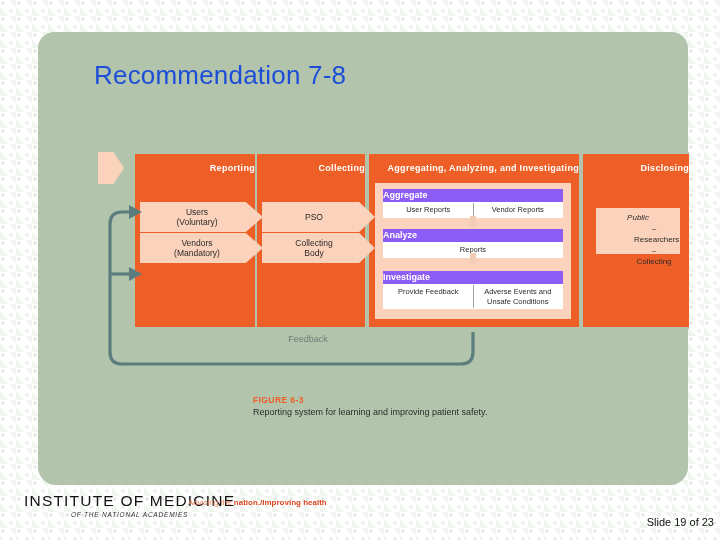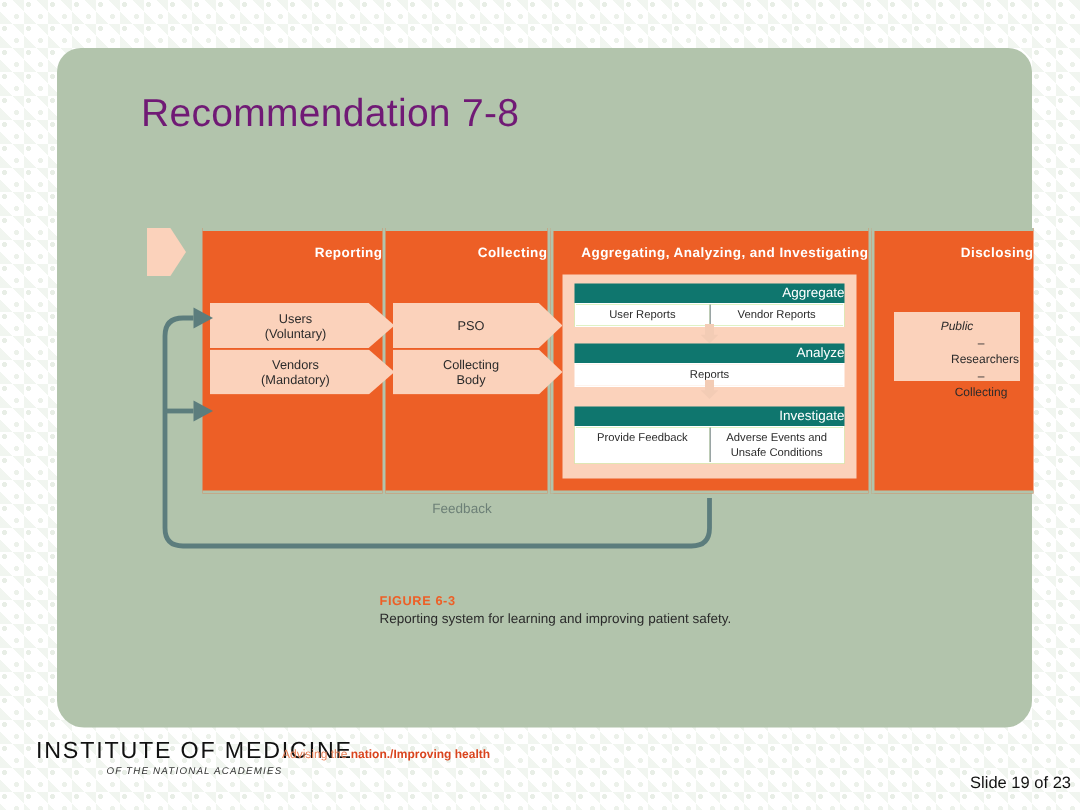--- a/index.html
+++ b/index.html
@@ -18,21 +18,21 @@
       linear-gradient(45deg, rgba(226,236,224,.55) 25%, transparent 25%, transparent 75%, rgba(226,236,224,.55) 75%);
     background-size:16px 16px,16px 16px,16px 16px;
     opacity:.85;
   }
   #slide{
     position:absolute;left:38px;top:32px;width:650px;height:453px;
     background:#b2c4ac;border-radius:16px 16px 18px 18px;
   }
   #title{
     position:absolute;left:56px;top:28px;
-    font-size:26px;color:#701a75;letter-spacing:.2px;white-space:nowrap;
+    font-size:26px;color:#1d4ed8;letter-spacing:.2px;white-space:nowrap;
   }
   
   #figure{position:absolute;left:60px;top:120px;width:570px;height:280px;}
   .band{
     position:absolute;top:0;height:177px;background:#ED5F26;
     border-top:2px solid #b2c4ac;border-bottom:2px solid #b2c4ac;
     box-sizing:border-box;
   }
   .band .bhead{
     position:absolute;left:0;right:0;top:9px;text-align:right;
@@ -59,22 +59,22 @@
   #chev-out  {left:472px;top:65px;width:26px;height:32px;background:#FBD2BB;
               clip-path:polygon(0 0, 60% 0, 100% 50%, 60% 100%, 0 100%);}
 
   
   #center{
     position:absolute;left:277px;top:31px;width:196px;height:136px;
     background:#FBD2BB;
   }
   .blk{position:absolute;left:8px;width:180px;}
   .blk .hd{
-    background:#0f766e;color:#ffffff;text-align:right;
-    font-size:9px;font-weight:normal;line-height:13px;height:13px;
+    background:#8b5cf6;color:#ffffff;text-align:left;
+    font-size:9px;font-weight:bold;line-height:13px;height:13px;
   }
   .blk .rowwrap{display:flex;background:#84cc16;border:1px solid #ffffff;}
   .blk .cell{
     flex:1;text-align:center;color:#2b2b2b;font-size:7.5px;line-height:9.5px;
     padding:2px 1px;background:#ffffff;
   }
   .blk .cell+.cell{border-left:1px solid #9aa5a5;}
   #blk-agg{top:6px;}
   #blk-ana{top:46px;}
   #blk-inv{top:88px;}

